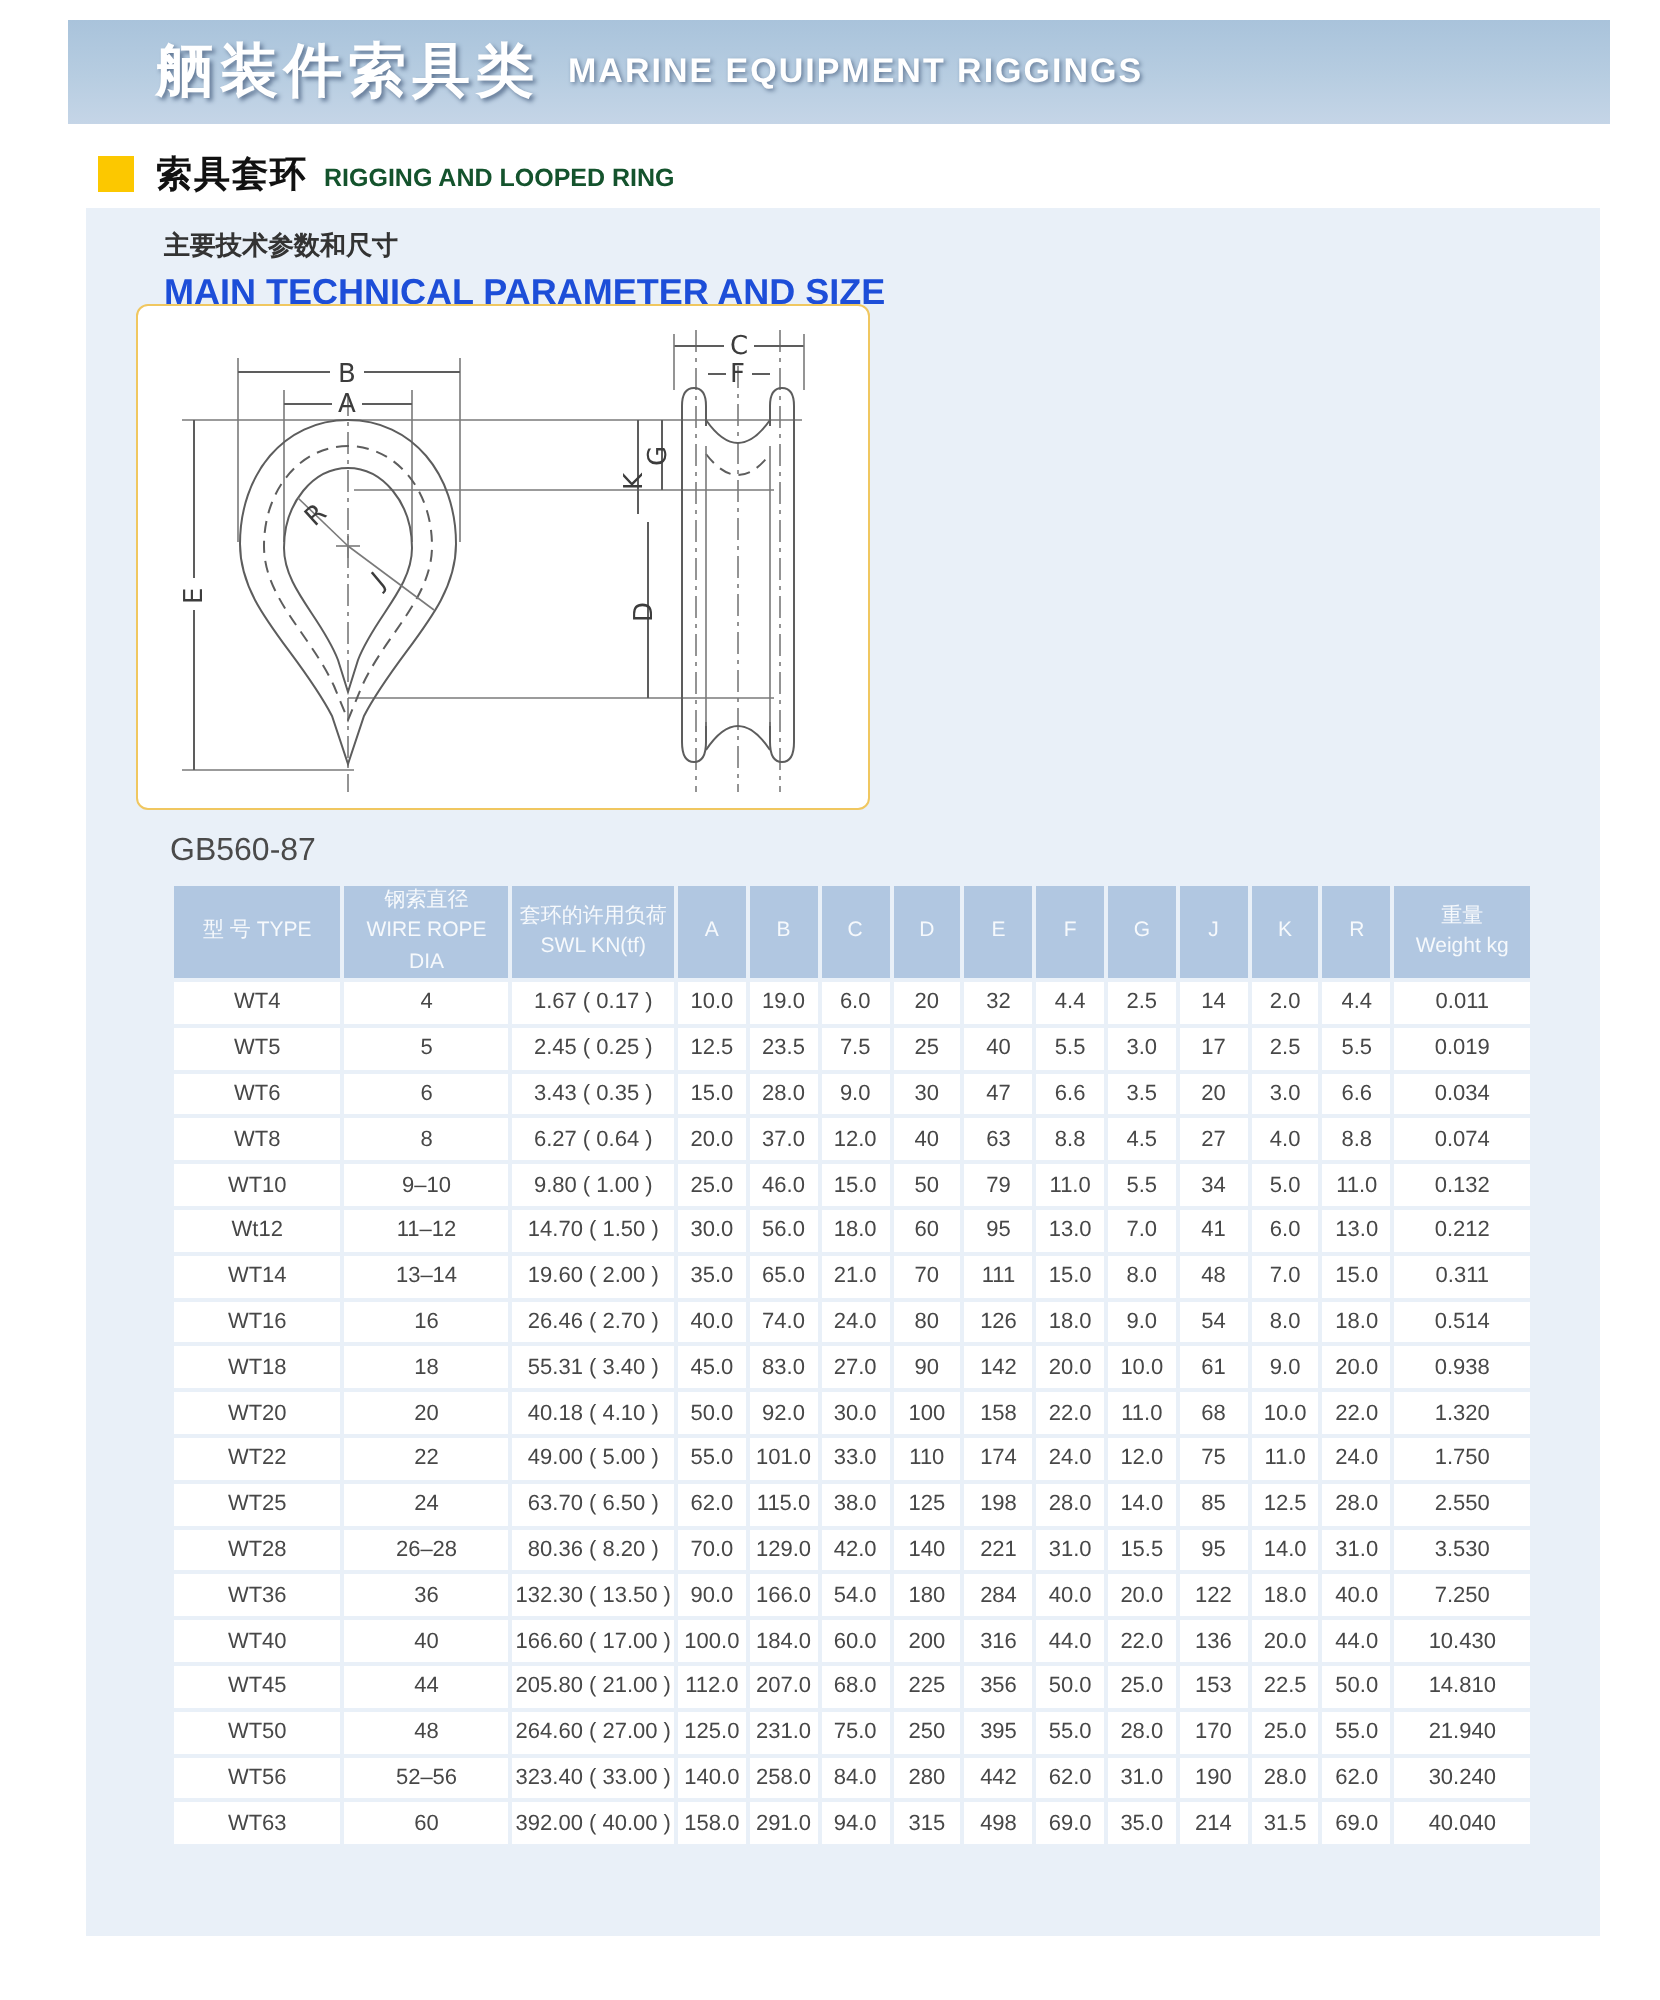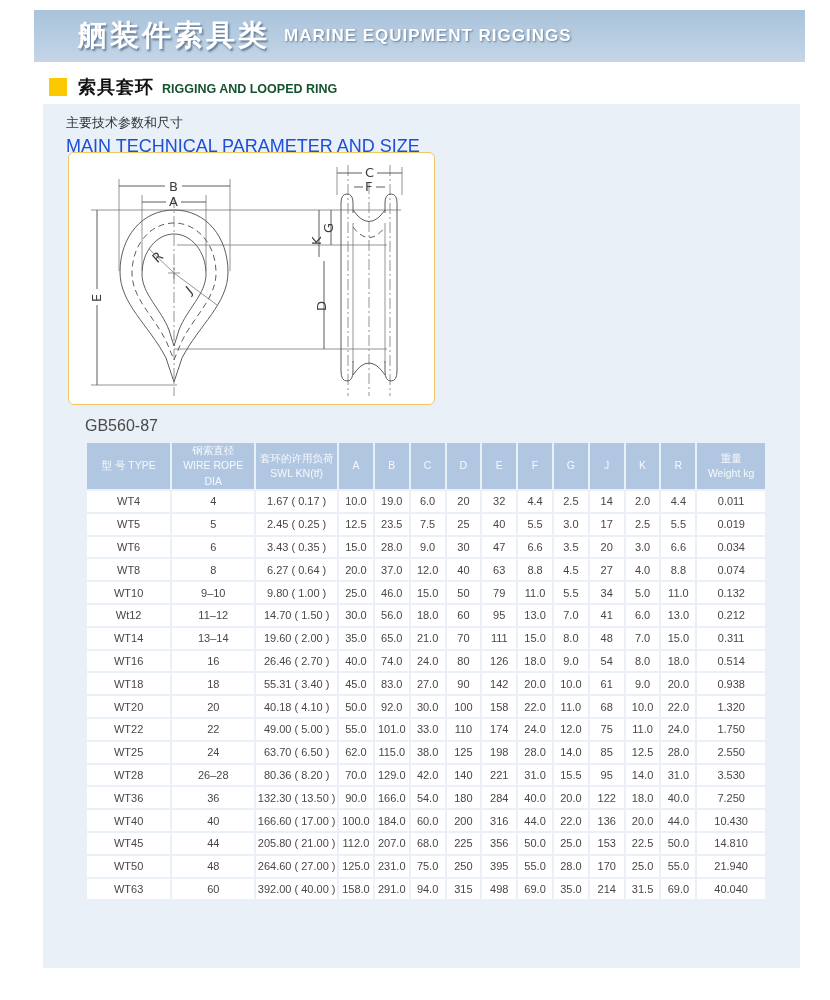--- a/index.html
+++ b/index.html
@@ -27,21 +27,21 @@
     position:absolute;left:33px;top:75px;display:flex;align-items:center;padding-left:16px;
   }
   .bullet{width:18px;height:18px;background:#fcc800;margin-right:11px;}
   .section-head .zh{font-size:18px;font-weight:bold;color:#111;letter-spacing:1px;}
   .section-head .en{font-size:12.5px;font-weight:bold;color:#14532d;margin-left:8px;margin-top:3px;}
   
   .panel{
     position:absolute;left:43px;top:104px;width:757px;height:864px;
     background:#e9f0f8;
   }
-  .param{position:absolute;left:23px;top:9px;line-height:1.55;}
+  .param{position:absolute;left:39px;top:9px;line-height:1.55;font-weight:bold;}
   .param .zh{font-size:13px;color:#333;}
   .param .en{font-size:18px;color:#1d4ed8;}
   .draw-box{
     position:absolute;left:25px;top:48px;width:367px;height:253px;
     background:#ffffff;border:1px solid #f0c760;border-radius:6px;box-sizing:border-box;
   }
   .std{position:absolute;left:42px;top:313px;font-size:16px;color:#4a4a4a;}
   
   table.spec{
     position:absolute;left:42px;top:337px;width:682px;
@@ -450,20 +450,36 @@
           <td>250</td>
           <td>395</td>
           <td>55.0</td>
           <td>28.0</td>
           <td>170</td>
           <td>25.0</td>
           <td>55.0</td>
           <td>21.940</td>
         </tr>
         <tr>
+          <td>WT56</td>
+          <td>52–56</td>
+          <td>323.40 ( 33.00 )</td>
+          <td>140.0</td>
+          <td>258.0</td>
+          <td>84.0</td>
+          <td>280</td>
+          <td>442</td>
+          <td>62.0</td>
+          <td>31.0</td>
+          <td>190</td>
+          <td>28.0</td>
+          <td>62.0</td>
+          <td>30.240</td>
+        </tr>
+        <tr>
           <td>WT63</td>
           <td>60</td>
           <td>392.00 ( 40.00 )</td>
           <td>158.0</td>
           <td>291.0</td>
           <td>94.0</td>
           <td>315</td>
           <td>498</td>
           <td>69.0</td>
           <td>35.0</td>

